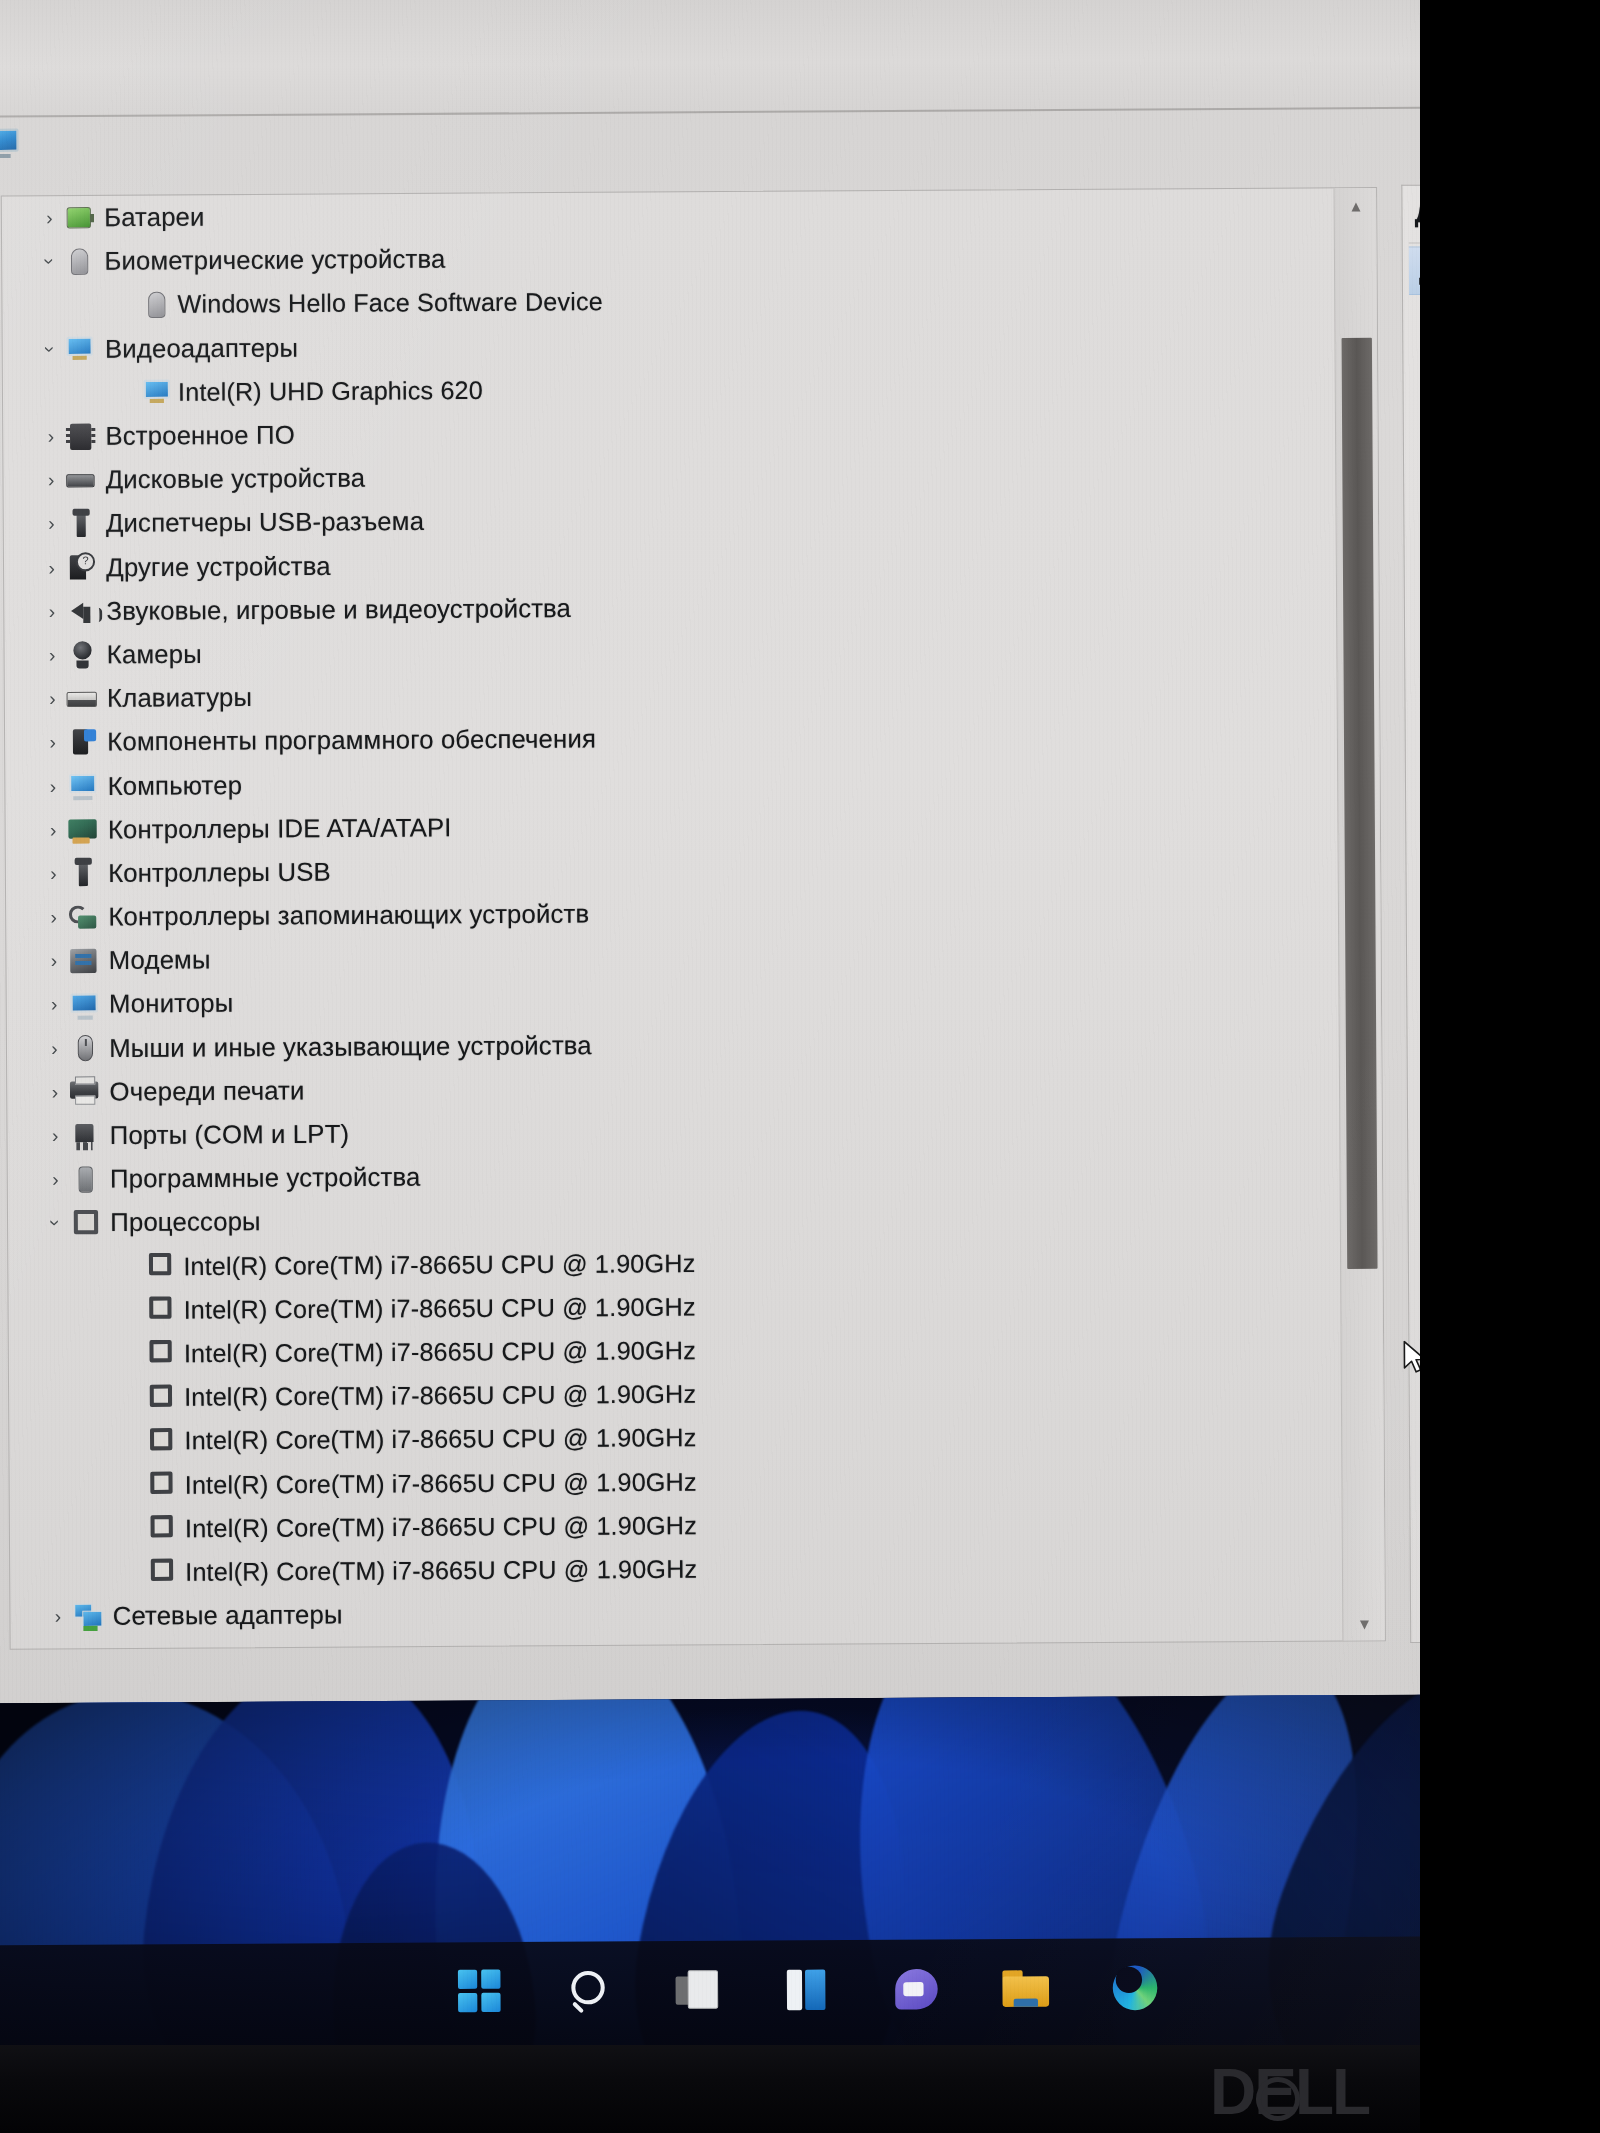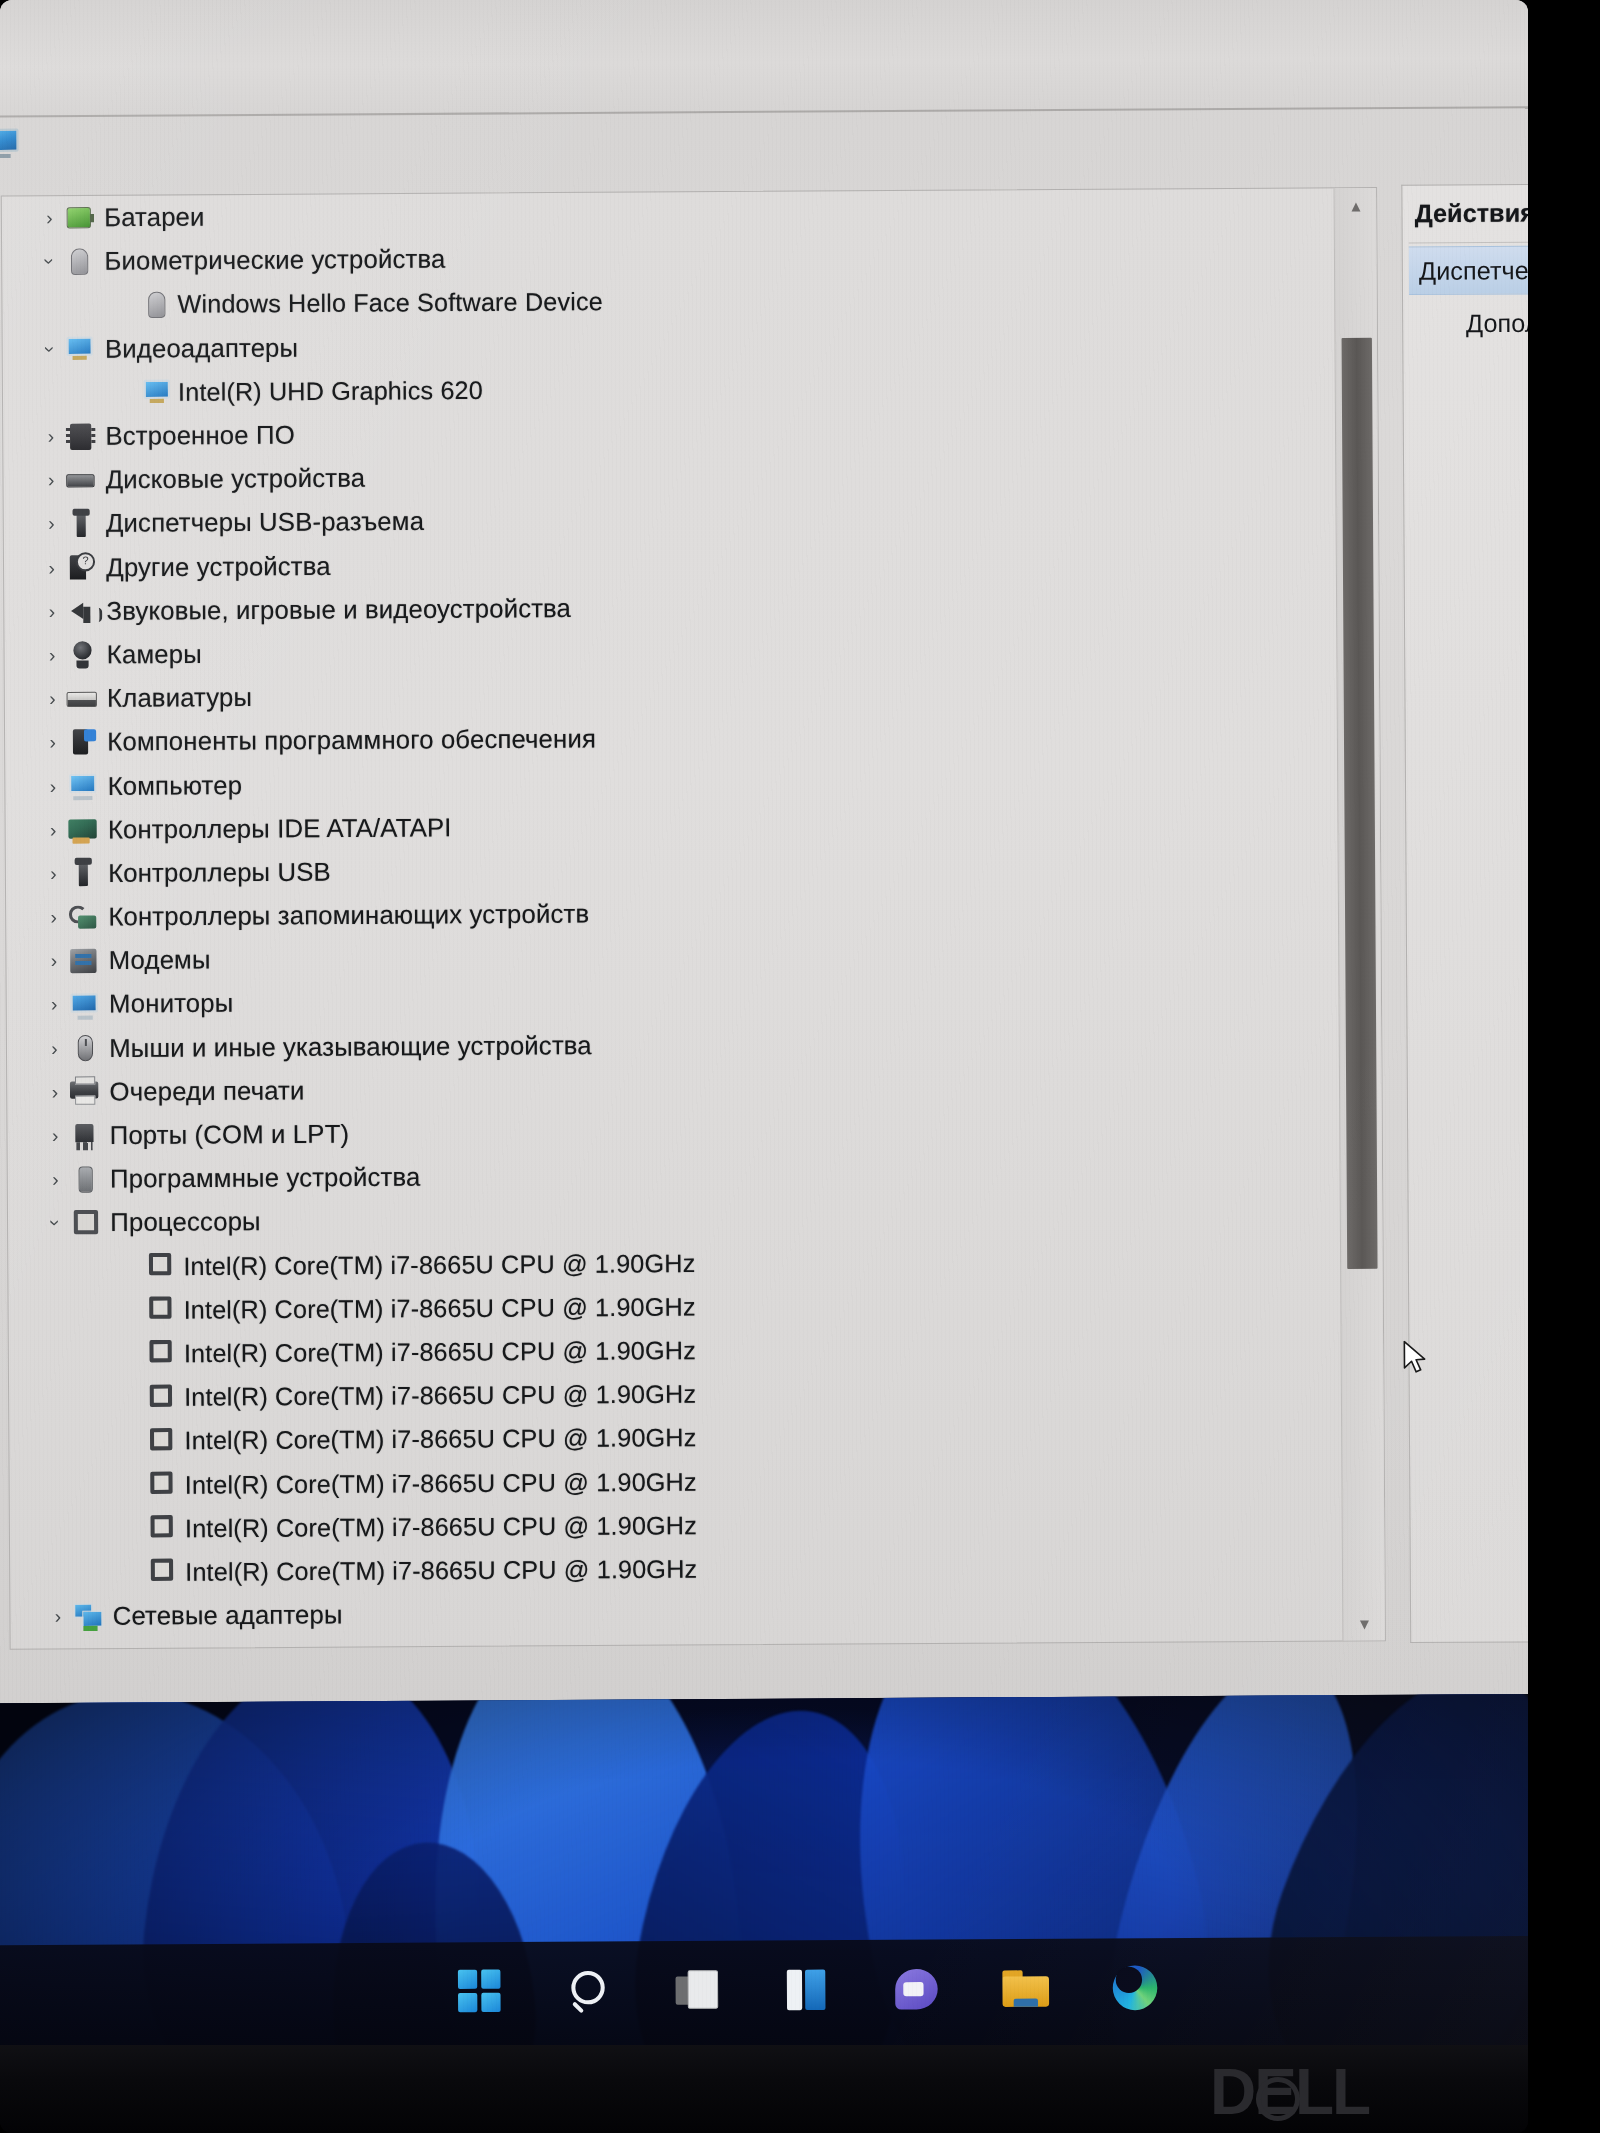--- a/index.html
+++ b/index.html
@@ -4,24 +4,23 @@
 <style>
   * { box-sizing: border-box; margin: 0; padding: 0; }
   html, body {
     width: 1600px; height: 2133px; overflow: hidden;
     background: #000;
     font-family: "Liberation Sans", sans-serif;
   }
 
   
   #photo {
-    position: relative; width: 1528px; height: 2133px;
+    position: relative; width: 1420px; height: 2133px;
     background: #050507;
     overflow: hidden;
-    border-radius: 12px;
   }
 
   
   #screen {
     position: absolute; left: 0; top: 0; width: 1600px; height: 2045px;
     overflow: hidden;
     transform: rotate(-0.35deg) scale(1.012);
     transform-origin: 50% 40%;
   }
 

